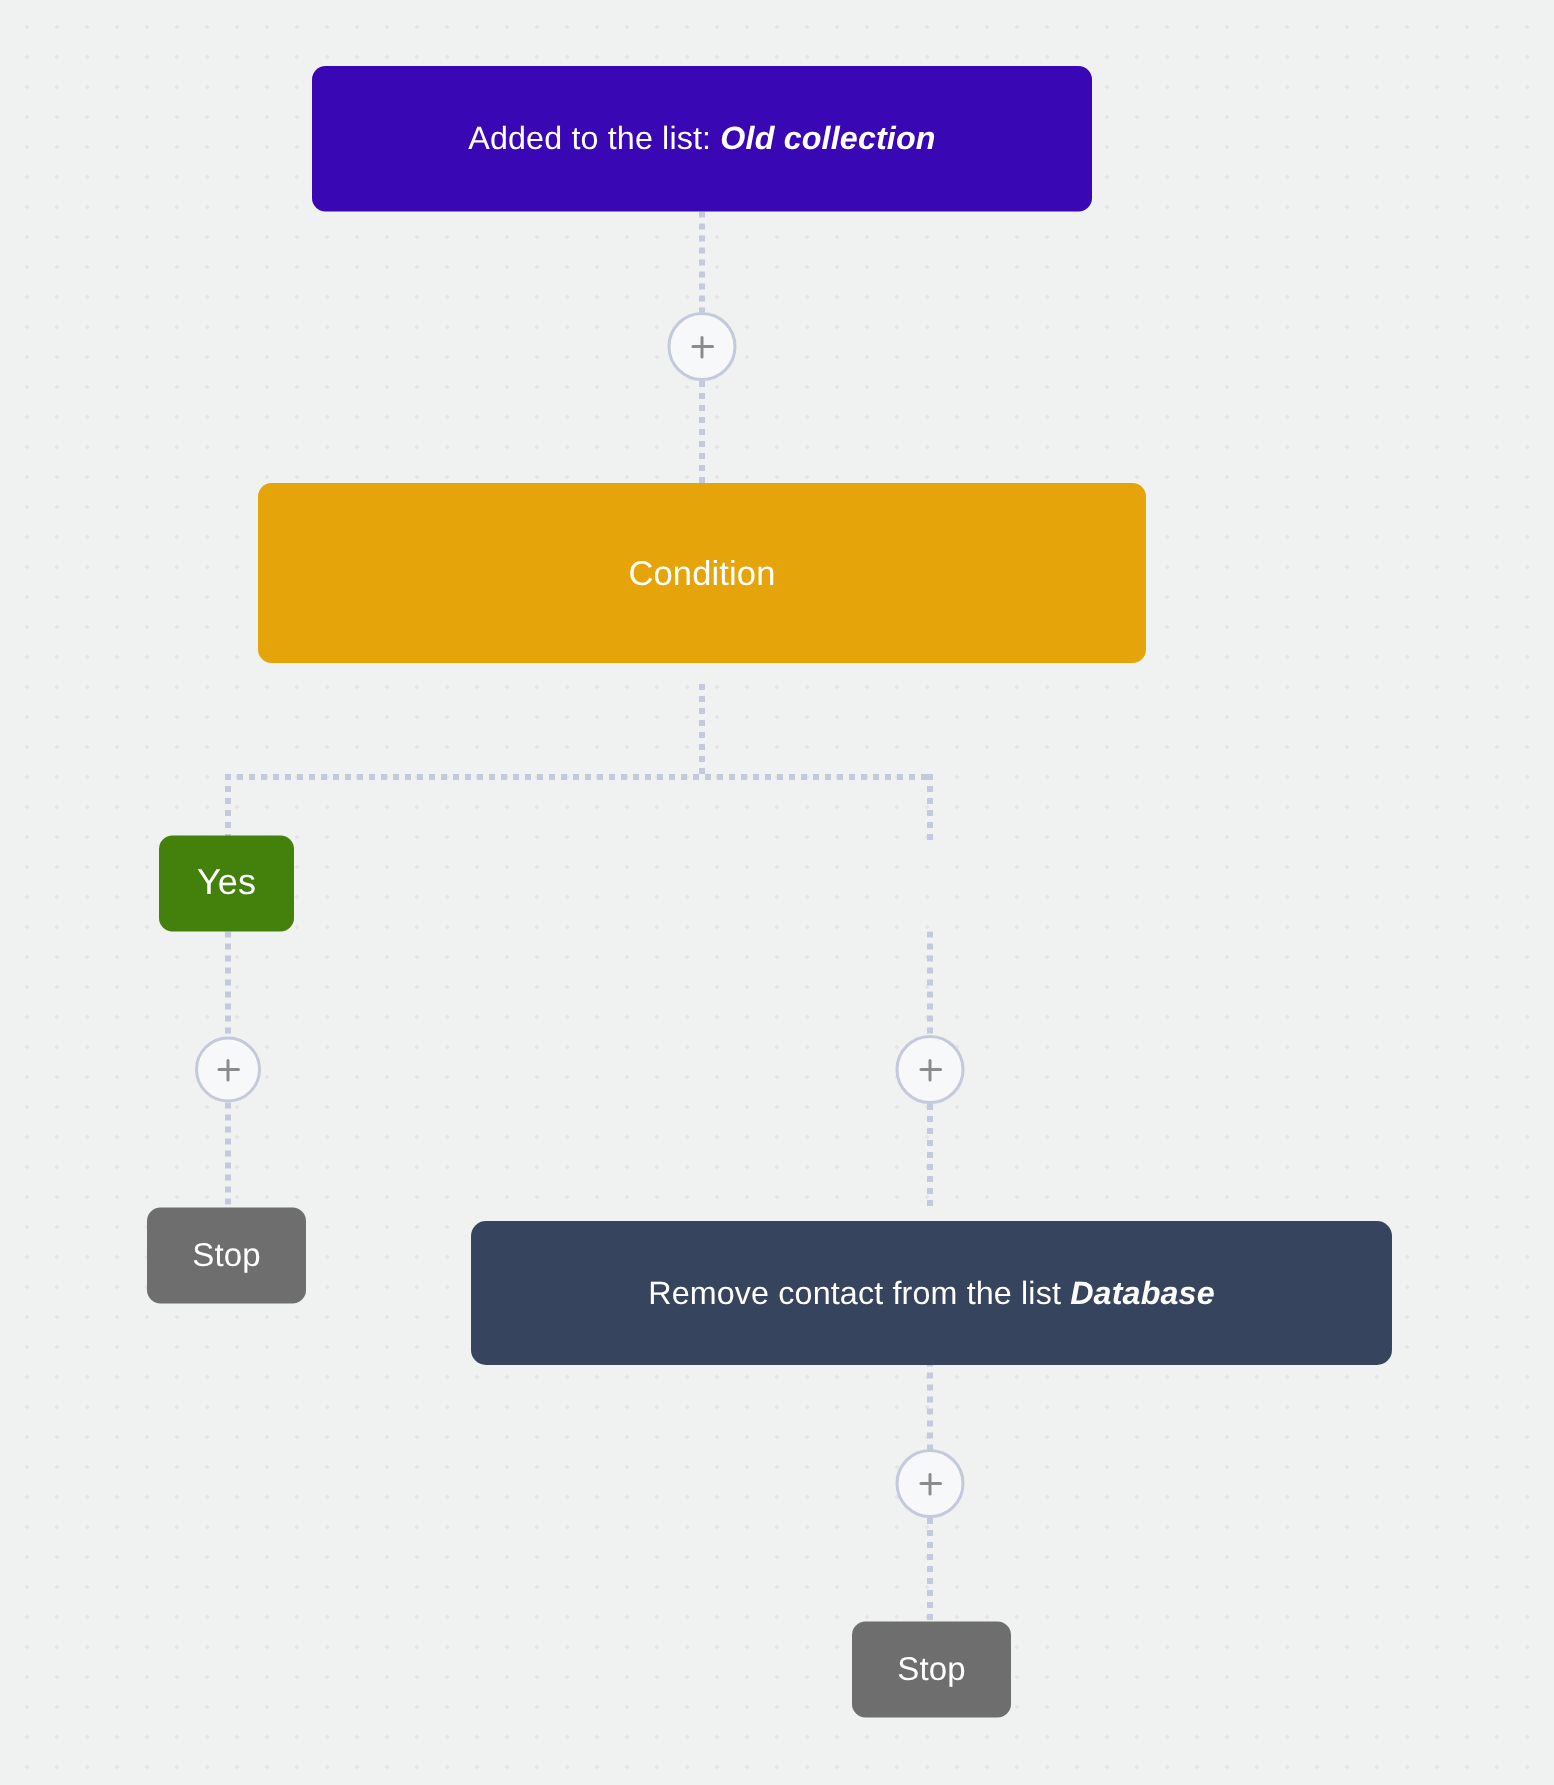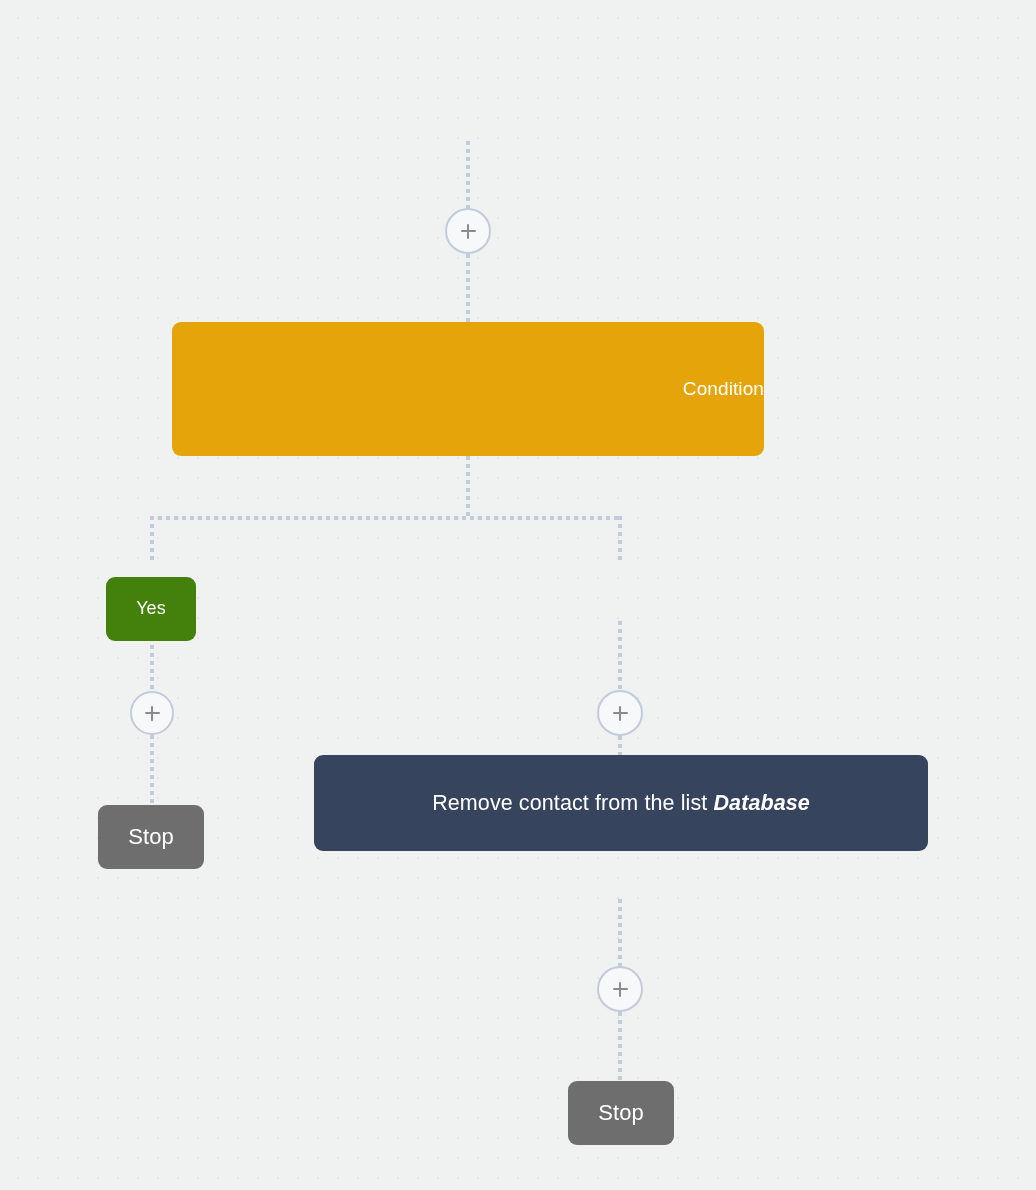--- a/index.html
+++ b/index.html
@@ -98,49 +98,49 @@
   }
 
   #node-trigger {
     left: 208px; top: 44px;
     width: 520px; height: 97px;
     background: #3a07b5;
     font-size: 21.5px;
   }
   #node-condition {
     left: 172px; top: 322px;
-    width: 592px; height: 134px;
+    width: 592px; height: 120px;
     background: #e5a50a;
-    font-size: 19px;
+    font-size: 23px;
     flex-direction: column;
-    align-items: flex-end;
   }
   #node-yes {
-    left: 106px; top: 577px;
+    left: 106px; top: 557px;
     width: 90px; height: 64px;
     background: #43800c;
-    font-size: 18px;
+    font-size: 24px;
   }
   #node-no {
     left: 580px; top: 557px;
     width: 80px; height: 64px;
     background: #d6302f;
     font-size: 22px;
   }
   #node-stop-yes {
     left: 98px; top: 805px;
     width: 106px; height: 64px;
     background: #6e6e6e;
     font-size: 22px;
   }
   #node-action {
-    left: 314px; top: 755px;
+    left: 314px; top: 814px;
     width: 614px; height: 96px;
     background: #37445e;
     font-size: 21.5px;
+    border-radius: 10px;
   }
   #node-stop-no {
     left: 568px; top: 1081px;
     width: 106px; height: 64px;
     background: #6e6e6e;
     font-size: 22px;
   }
 </style>
 </head>
 <body>
@@ -184,20 +184,23 @@
   <div class="add-btn" id="add-no-branch" style="left:597px; top:690px; width:46px; height:46px;">
     <span class="plus-h"></span>
     <span class="plus-v"></span>
   </div>
 
   <div class="add-btn" id="add-after-action" style="left:597px; top:966px; width:46px; height:46px;">
     <span class="plus-h"></span>
     <span class="plus-v"></span>
   </div>
 
+  <div class="node" id="node-trigger">
+    <span><span>Added to the list:</span><span>&nbsp;</span><span class="em">Old collection</span></span>
+  </div>
 
   <div class="node" id="node-condition">
     <div>Condition</div>
   </div>
 
   <div class="node" id="node-yes">
     <span>Yes</span>
   </div>
 
 

